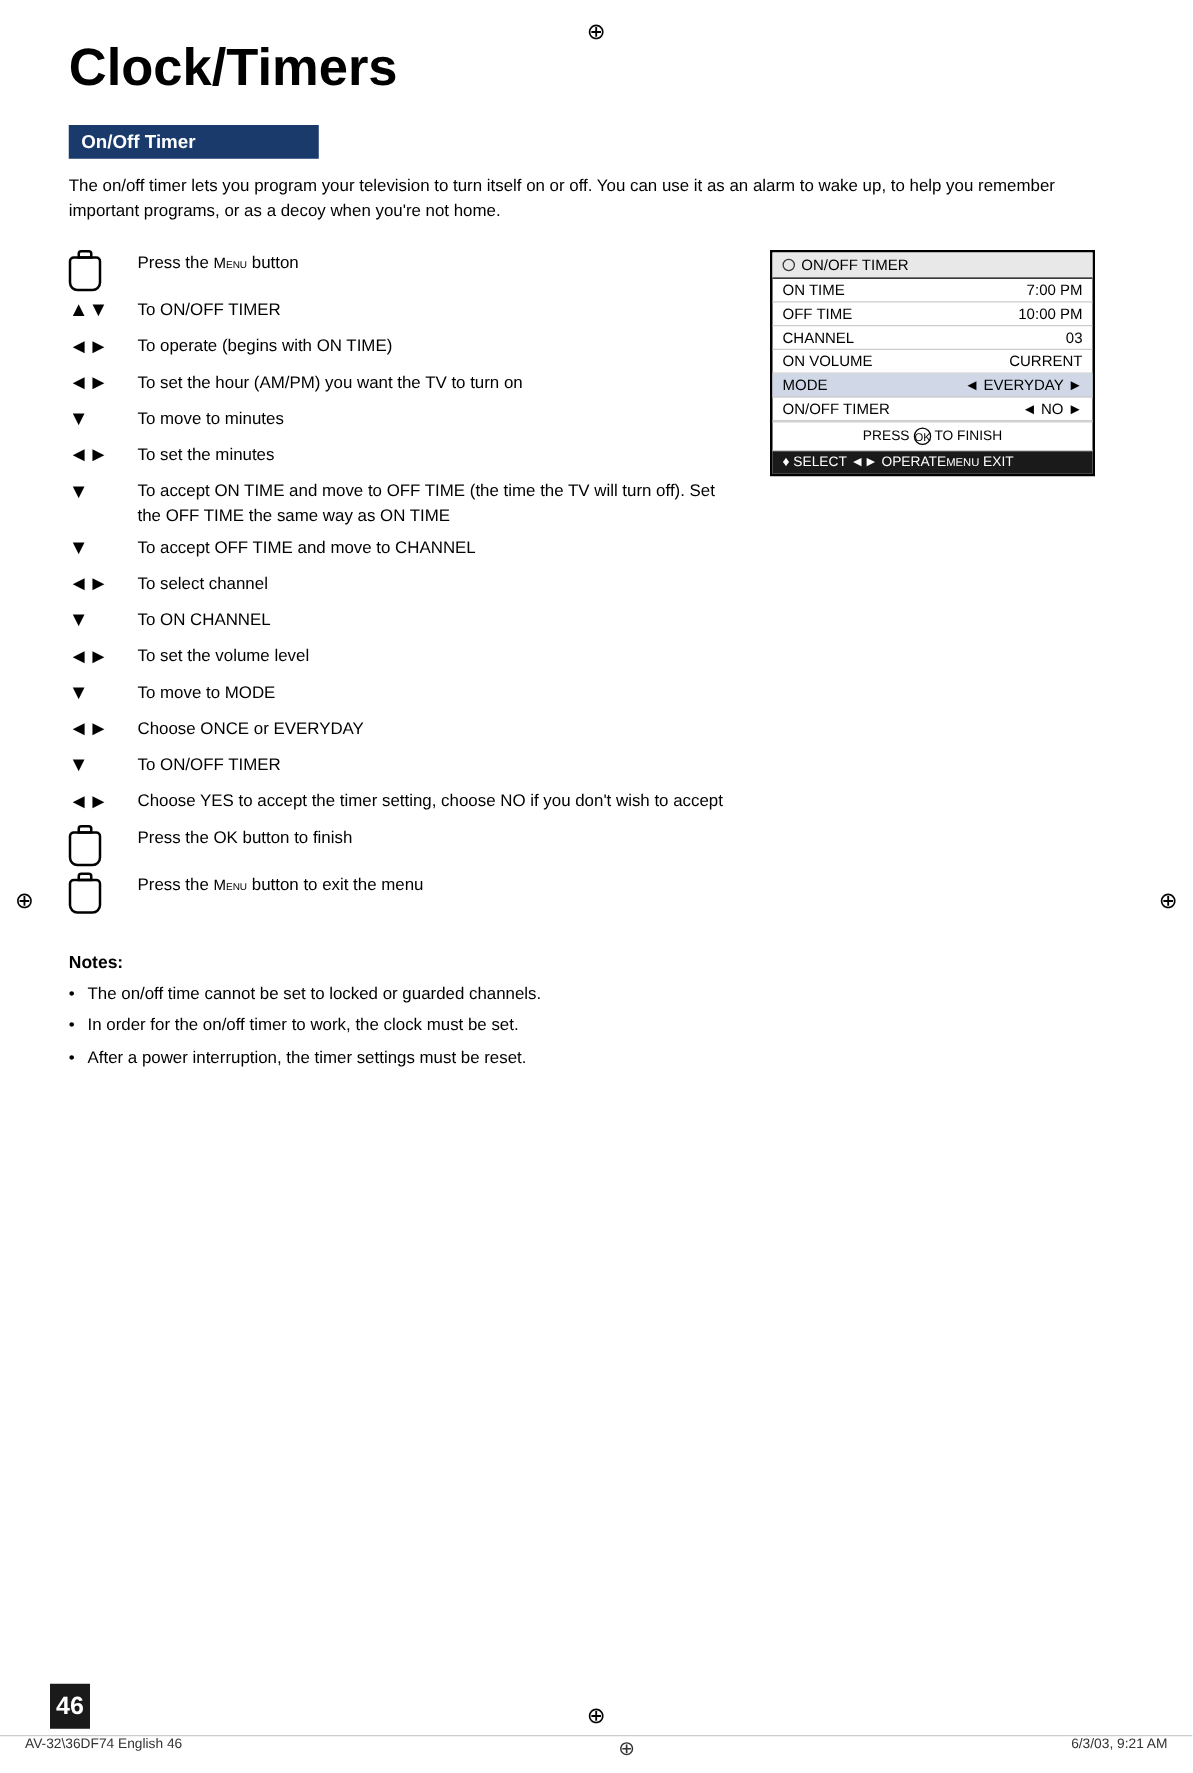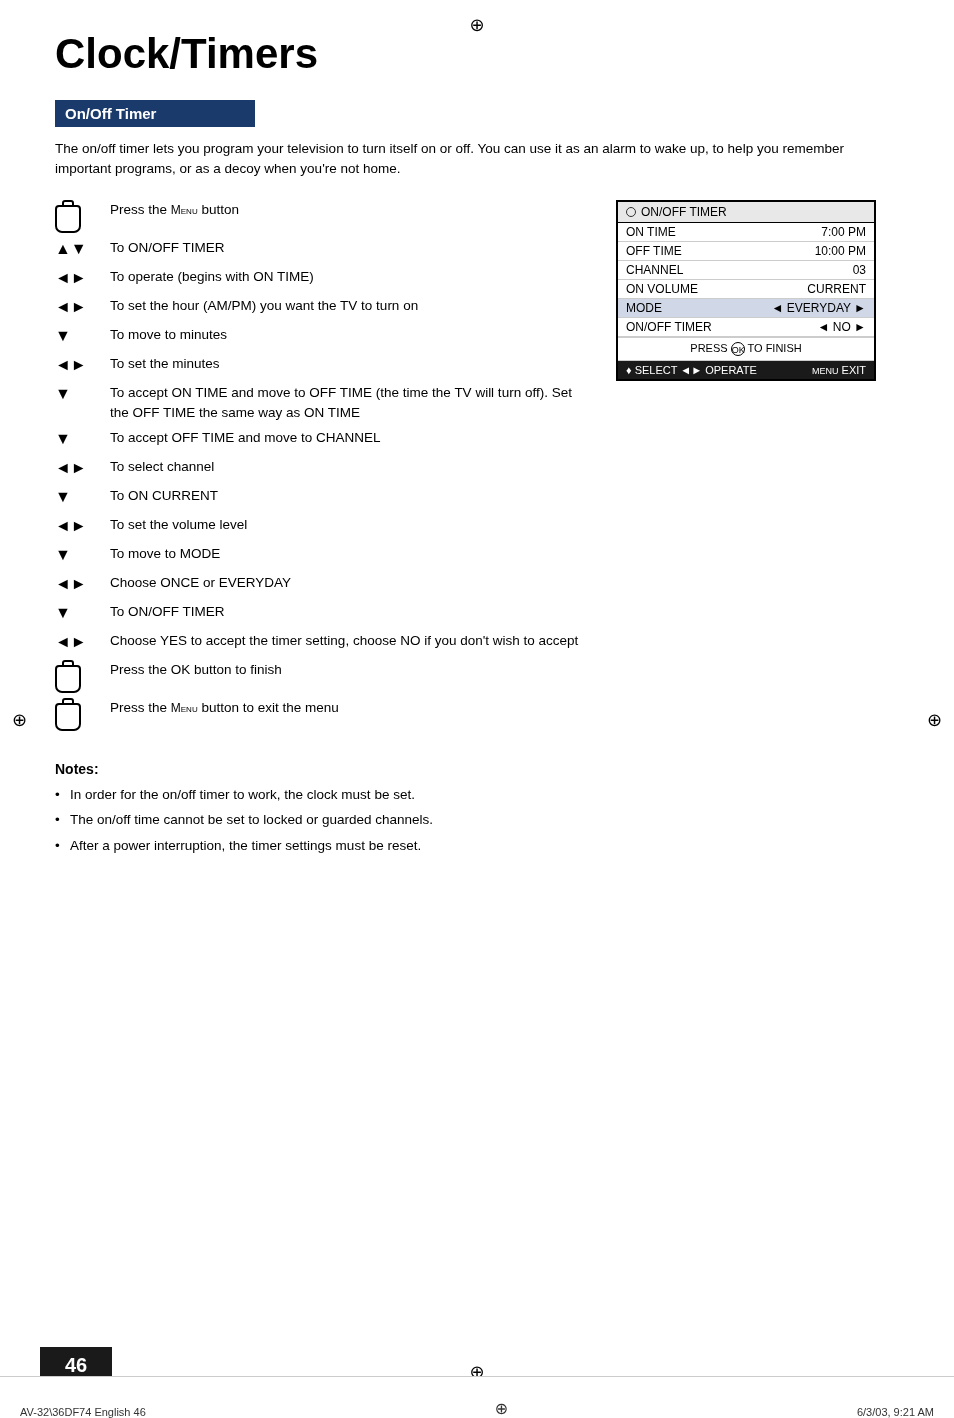--- a/index.html
+++ b/index.html
@@ -138,21 +138,21 @@
     .tv-menu-press {
       text-align: center;
       padding: 4px 8px;
       font-size: 11px;
       border-top: 1px solid #ccc;
       border-bottom: 1px solid #ccc;
     }
 
     .tv-menu-footer {
       display: flex;
-      justify-content: space-between;
+      justify-content: flex-start;
       padding: 3px 8px;
       font-size: 11px;
       background: #1a1a1a;
       color: #fff;
     }
 
     
     .notes-section {
       margin-top: 25px;
     }
@@ -175,42 +175,42 @@
       content: '•';
       position: absolute;
       left: 0;
     }
 
     
     .page-number-box {
       position: absolute;
       bottom: 35px;
       left: 40px;
-      width: 72px;
+      width: 32px;
       height: 36px;
       background: #1a1a1a;
       color: #fff;
       font-size: 20px;
       font-weight: bold;
       display: flex;
       align-items: center;
       justify-content: center;
       margin-top: 14px;
     }
 
     
     .footer-bar {
       position: absolute;
       bottom: 0;
       left: 0;
       right: 0;
-      height: 42px;
+      height: 30px;
       border-top: 1px solid #ccc;
       display: flex;
-      align-items: flex-end;
+      align-items: flex-start;
       justify-content: space-between;
       padding: 0 20px;
       font-size: 11px;
       color: #333;
       background: #fff;
     }
 
     
     .top-compass {
       position: absolute;
@@ -318,21 +318,21 @@
         <div class="step-icon">
           <span class="arrow-lr">◄►</span>
         </div>
         <div class="step-text">To select channel</div>
       </div>
 
       <div class="step-row">
         <div class="step-icon">
           <span class="arrow-down-only">▼</span>
         </div>
-        <div class="step-text">To ON CURRENT</div>
+        <div class="step-text">To ON CHANNEL</div>
       </div>
 
       <div class="step-row">
         <div class="step-icon">
           <span class="arrow-lr">◄►</span>
         </div>
         <div class="step-text">To set the volume level</div>
       </div>
 
       <div class="step-row">
@@ -422,22 +422,22 @@
         <span>♦ SELECT ◄► OPERATE</span>
         <span><span style="font-size:9px;">MENU</span> EXIT</span>
       </div>
     </div>
 
   </div>
 
   
   <div class="notes-section">
     <div class="notes-title">Notes:</div>
+    <div class="note-item">The on/off time cannot be set to locked or guarded channels.</div>
     <div class="note-item">In order for the on/off timer to work, the clock must be set.</div>
-    <div class="note-item">The on/off time cannot be set to locked or guarded channels.</div>
     <div class="note-item">After a power interruption, the timer settings must be reset.</div>
   </div>
 
 </div>
 
 <div class="page-number-box">46</div>
 
 <div class="footer-bar">
   <span>AV-32\36DF74 English    46</span>
   <span style="font-size:16px;">⊕</span>

